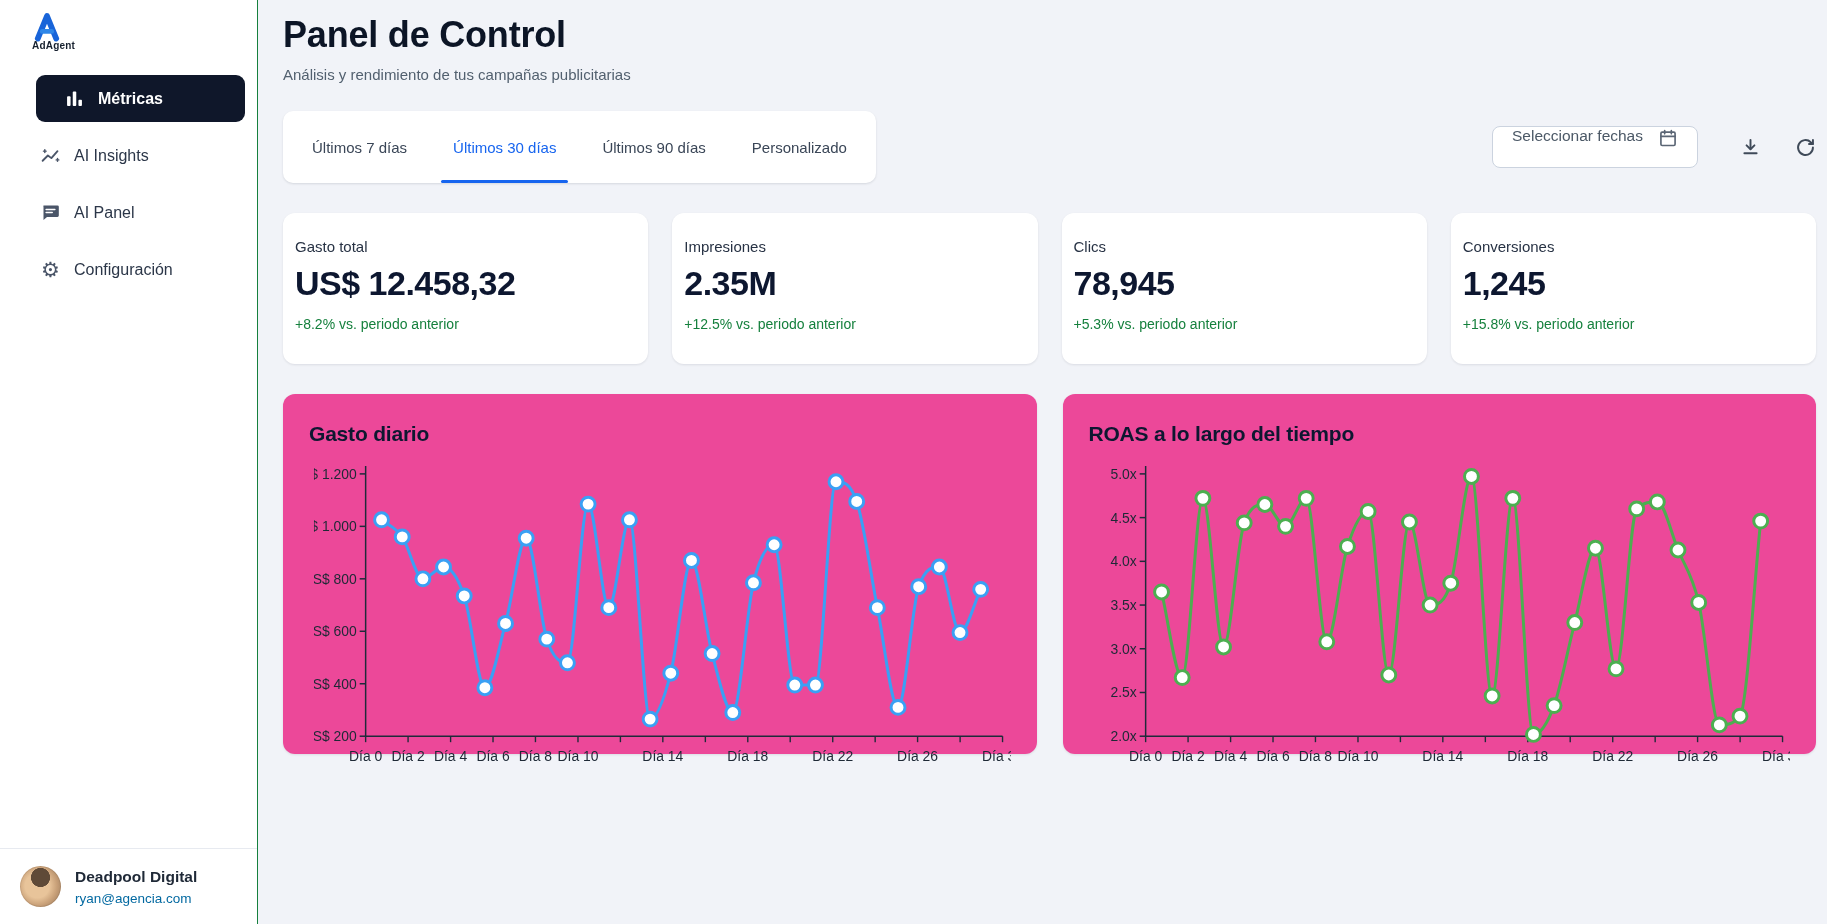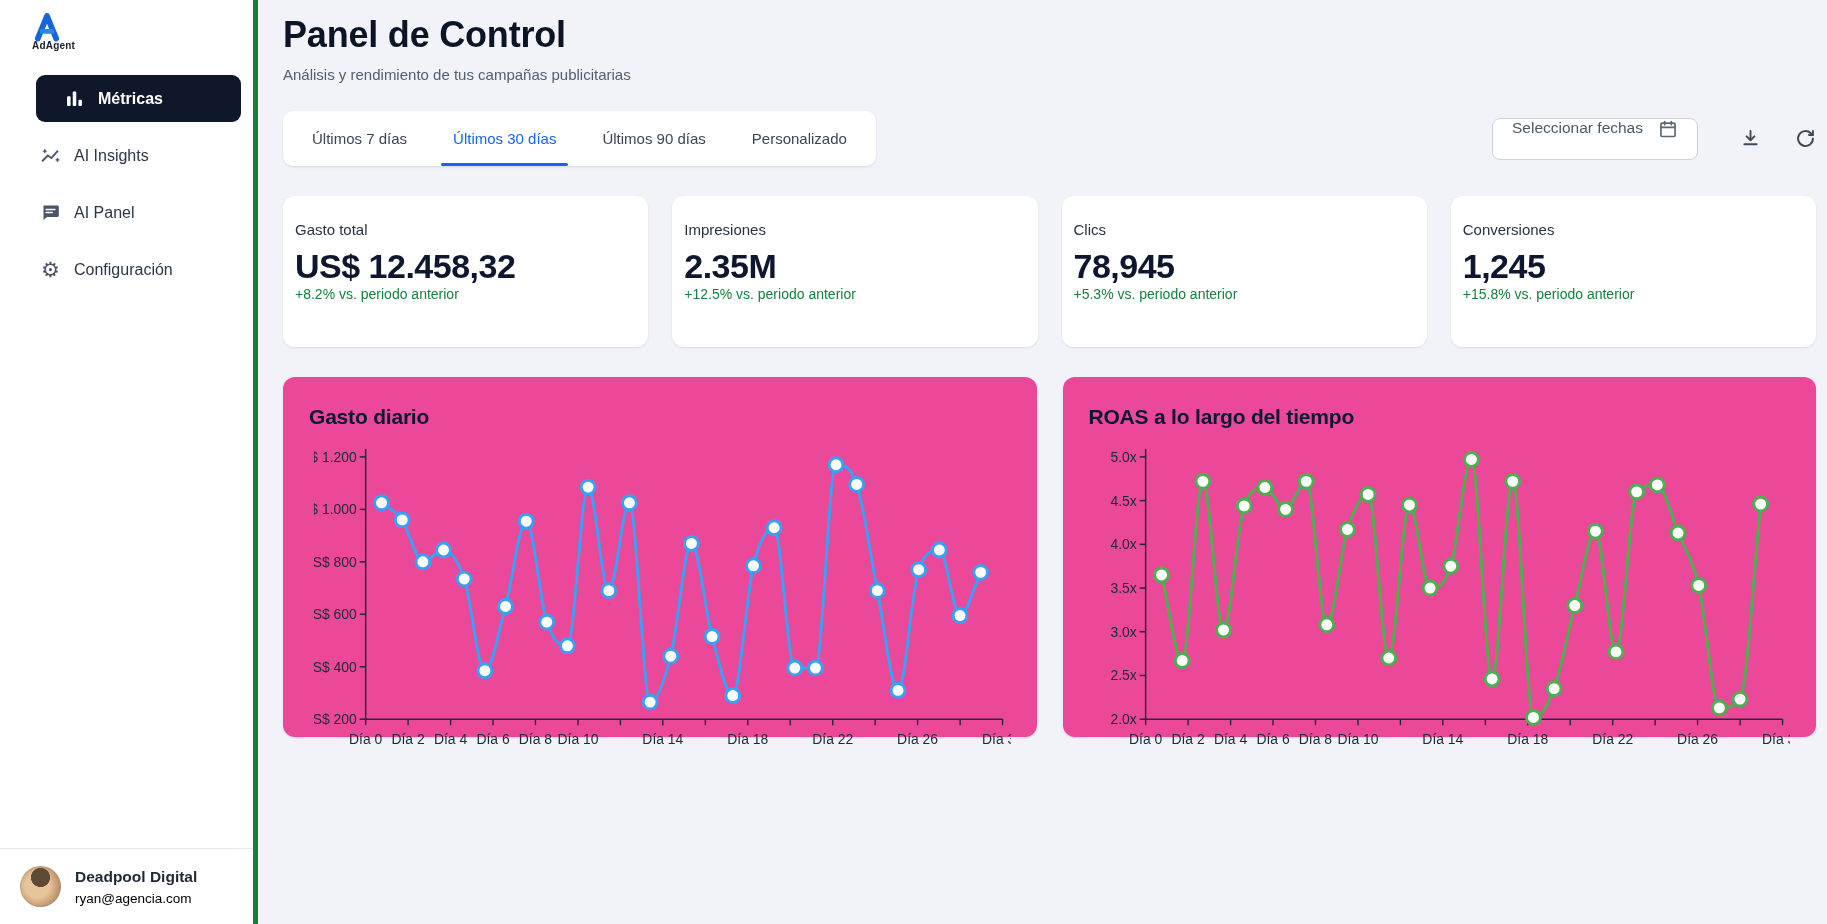--- a/index.html
+++ b/index.html
@@ -1,61 +1,61 @@
 <!DOCTYPE html>
 <html><head>
 <meta charset="utf-8">
 <style>
   * { margin:0; padding:0; box-sizing:border-box; }
   html,body { width:1827px; height:924px; overflow:hidden; }
   body { font-family:"Liberation Sans", sans-serif; background:#f1f3f8; color:#0d1730; }
   .app { display:flex; width:100%; height:100%; }
 
   
-  .sidebar { position:relative; width:258px; height:100%; background:#ffffff; border-right:5px solid #15803d; flex:0 0 258px; }
+  .sidebar { position:relative; width:258px; height:100%; background:#ffffff; border-right:1px solid #15803d; flex:0 0 258px; }
   .logo { padding:12px 0 0 30px; }
   .logo-a { display:block; }
   .logo-text { font-size:10px; font-weight:bold; color:#16202e; margin:-2px 0 0 2px; letter-spacing:.2px; }
   nav { margin-top:24px; }
   .nav-item { display:flex; align-items:center; gap:13px; height:47px; margin:0 12px 10px 12px; padding-left:28px; border-radius:9px; cursor:pointer; color:#445061; }
   .nav-item .nav-label { font-size:16px; font-weight:500; color:#2b3648; }
   .nav-item.active { background:#0f172a; color:#ffffff;margin-left:36px; }
   .nav-item.active .nav-label { color:#ffffff; font-weight:700; }
   .icon { width:21px; height:21px; display:flex; align-items:center; justify-content:center; }
   .icon svg { width:21px; height:21px; display:block; }
   .gear-glyph { font-size:21px; line-height:21px; color:#4a5568; }
   .profile { position:absolute; left:0; right:0; bottom:0; border-top:1px solid #e7eaf0; padding:17px 20px; display:flex; align-items:center; gap:14px; cursor:pointer; background:#fff; }
   .avatar { width:41px; height:41px; border-radius:50%; flex:0 0 41px;
             background: radial-gradient(circle at 50% 28%, #5f4a38 0 26%, transparent 27%),
                         radial-gradient(circle at 42% 48%, #e8c49a 0 38%, #caa27a 60%, #8c6b4f 100%);
             box-shadow: inset 0 0 0 1px rgba(0,0,0,.08); }
   .p-name { font-size:15.5px; font-weight:bold; color:#1f2937; }
-  .p-email { font-size:13.5px; color:#000000; margin-top:5px; }
+  .p-email { font-size:13.5px; color:#0369a1; margin-top:5px; }
 
   
   main { flex:1; padding:14px 11px 0 25px; }
   h1[data-name="page-title"] { font-size:36px; font-weight:800; color:#0c1526; letter-spacing:-.2px; }
   .subtitle { font-size:15px; color:#52606f; margin-top:10px; }
 
   .toolbar { margin-top:28px; display:flex; justify-content:space-between; align-items:center; }
-  .tabs { display:inline-flex; background:#fff; border-radius:10px; height:55px; align-items:stretch; box-shadow:0 1px 2px rgba(16,24,40,.05), 0 1px 3px rgba(16,24,40,.07); padding:0 6px; }
+  .tabs { display:inline-flex; background:#fff; border-radius:10px; height:72px; align-items:stretch; box-shadow:0 1px 2px rgba(16,24,40,.05), 0 1px 3px rgba(16,24,40,.07); padding:0 6px; }
   .tab { position:relative; border:none; background:none; font-family:inherit; font-size:15px; color:#3a4657; padding:0 23px; cursor:pointer; }
   .tab.active { color:#1765ef; font-weight:500; }
   .tab.active::after { content:""; position:absolute; left:11px; right:11px; bottom:0; height:3px; border-radius:2px; background:#1765ef; }
   .actions { display:flex; align-items:center; gap:34px; }
   .date-btn { display:flex; gap:14px; height:42px; padding:0 19px; background:#fff; border:1.5px solid #cbd3df; border-radius:8px; font-family:inherit; font-size:15.5px; color:#4b5866; cursor:pointer; margin-right:8px; }
   .icon-btn { background:none; border:none; padding:0; cursor:pointer; color:#3f4a59; display:flex; }
   .icon-btn svg { width:21px; height:21px; }
   .date-btn svg { width:20px; height:20px; color:#5b6675; }
 
   .kpis { margin-top:30px; display:grid; grid-template-columns:repeat(4,1fr); gap:24px; }
   .kpi-card { background:#fff; border-radius:12px; height:151px; padding:25px 12px; box-shadow:0 1px 2px rgba(16,24,40,.04), 0 1px 3px rgba(16,24,40,.06); }
   .kpi-label { font-size:15px; color:#273244; }
   .kpi-value { font-size:34px; font-weight:800; color:#0d1730; margin-top:9px; letter-spacing:-.5px; }
-  .kpi-change { font-size:14px; color:#15803d; }
+  .kpi-change { font-size:14px; color:#15803d; margin-top:13px; }
 
   .charts { margin-top:30px; display:grid; grid-template-columns:1fr 1fr; gap:26px; }
   .chart-card { background:#ec4899; border-radius:12px; padding:28px 26px 18px 26px; height:360px; box-shadow:0 1px 2px rgba(16,24,40,.04), 0 1px 3px rgba(16,24,40,.06); }
   .chart-card h2 { font-size:21px; font-weight:800; color:#0d1730; letter-spacing:-.2px; }
   .chart { width:100%; margin-top:12px; display:block; }
   .chart text { font-family:"Liberation Sans", sans-serif; font-size:14px; fill:#1e2936; }
 </style>
 </head>
 <body>
 

